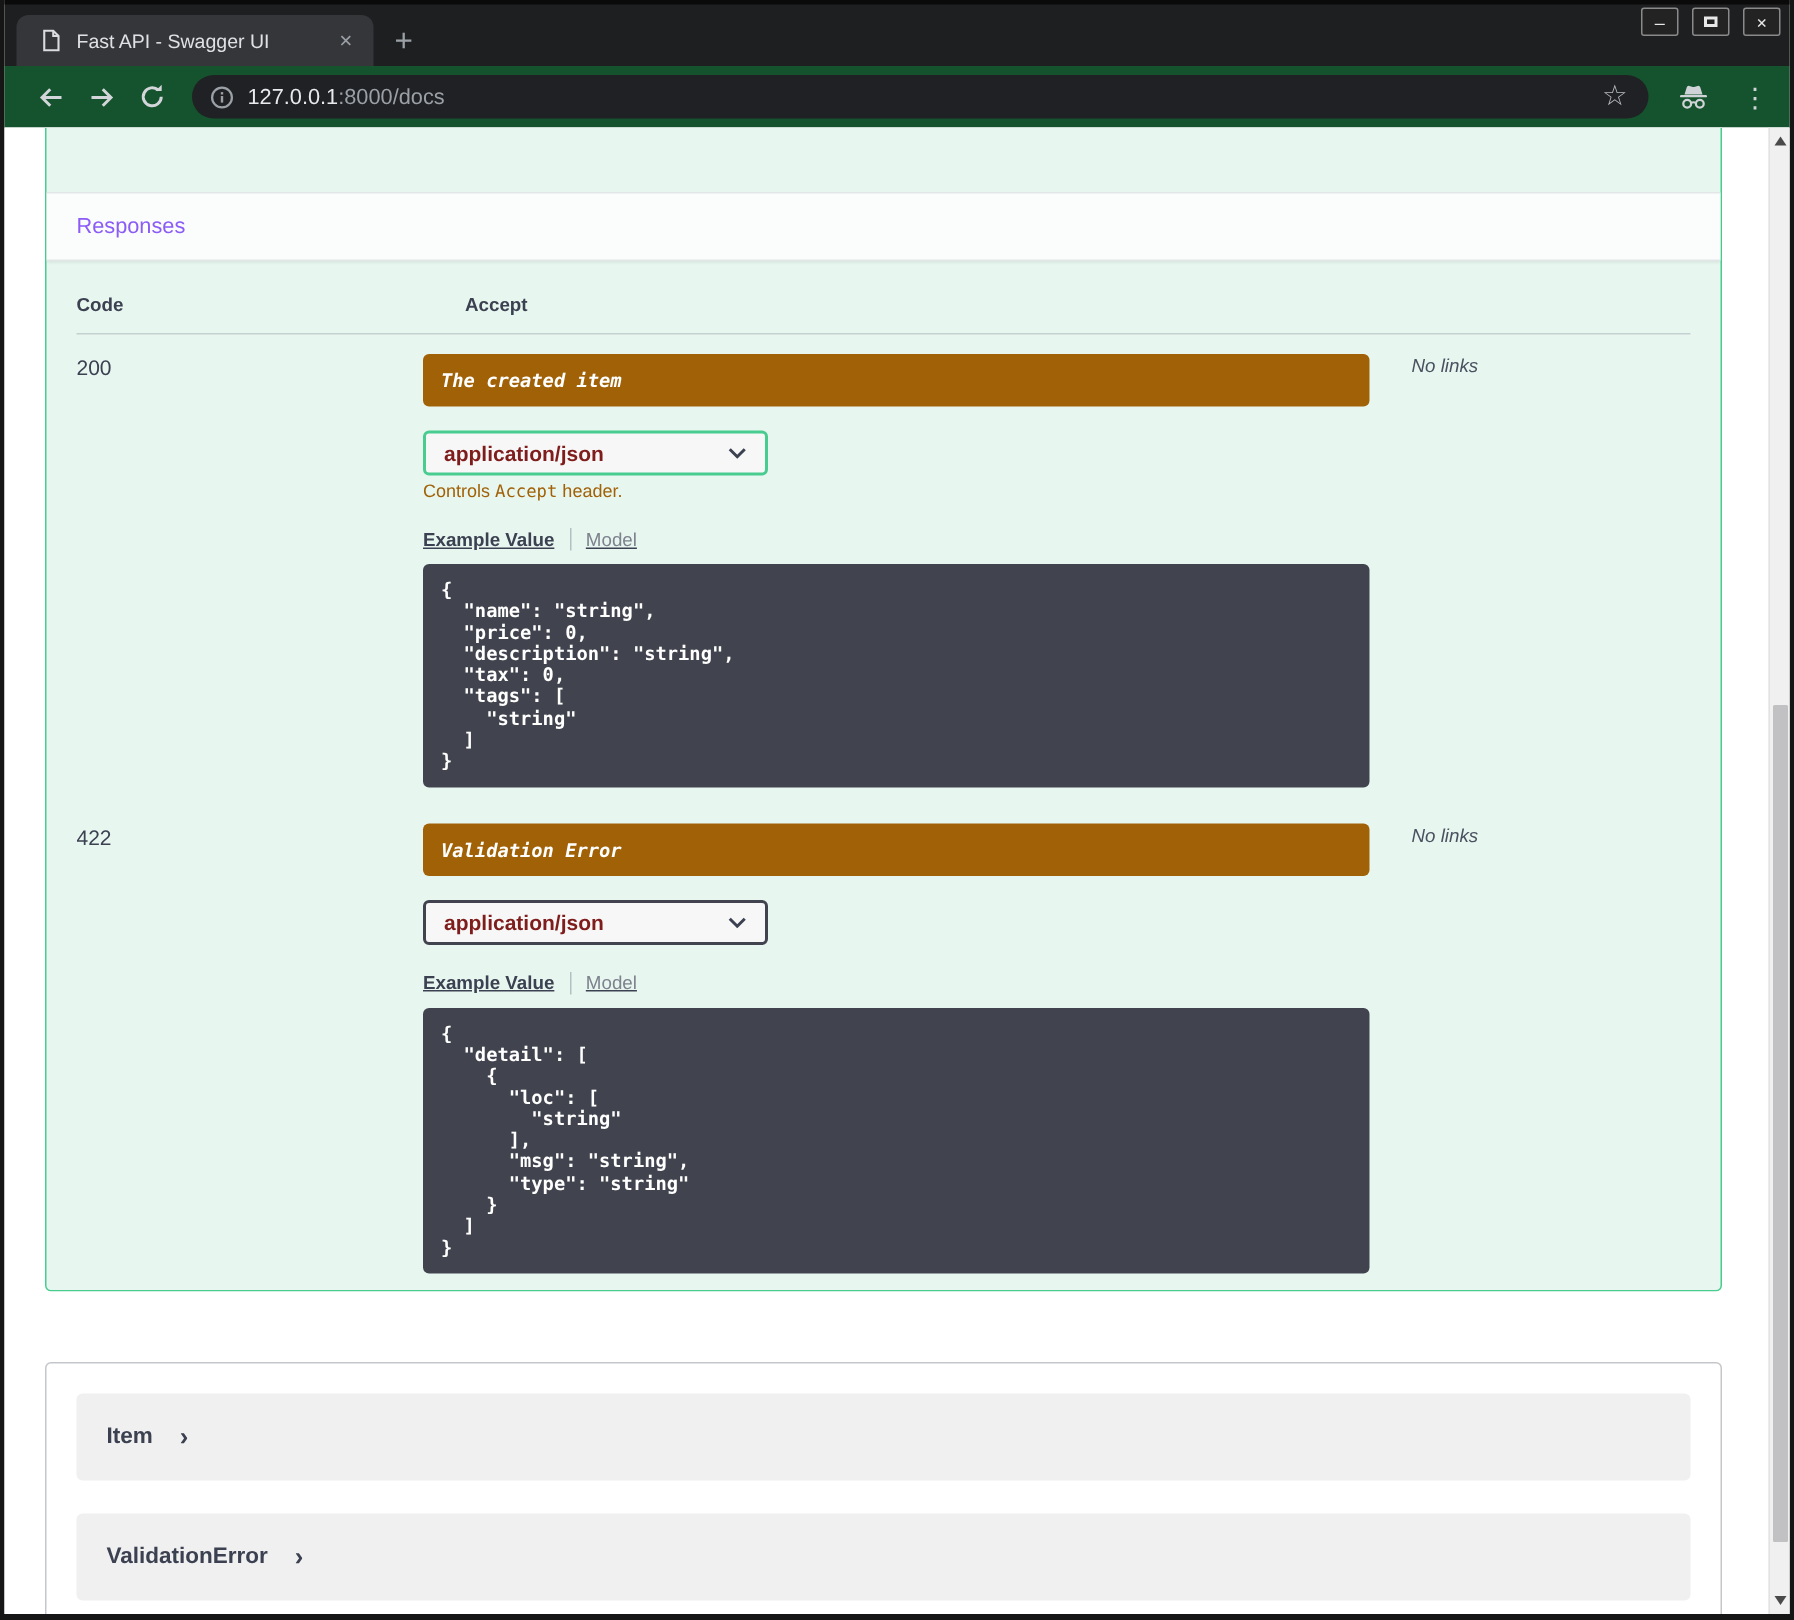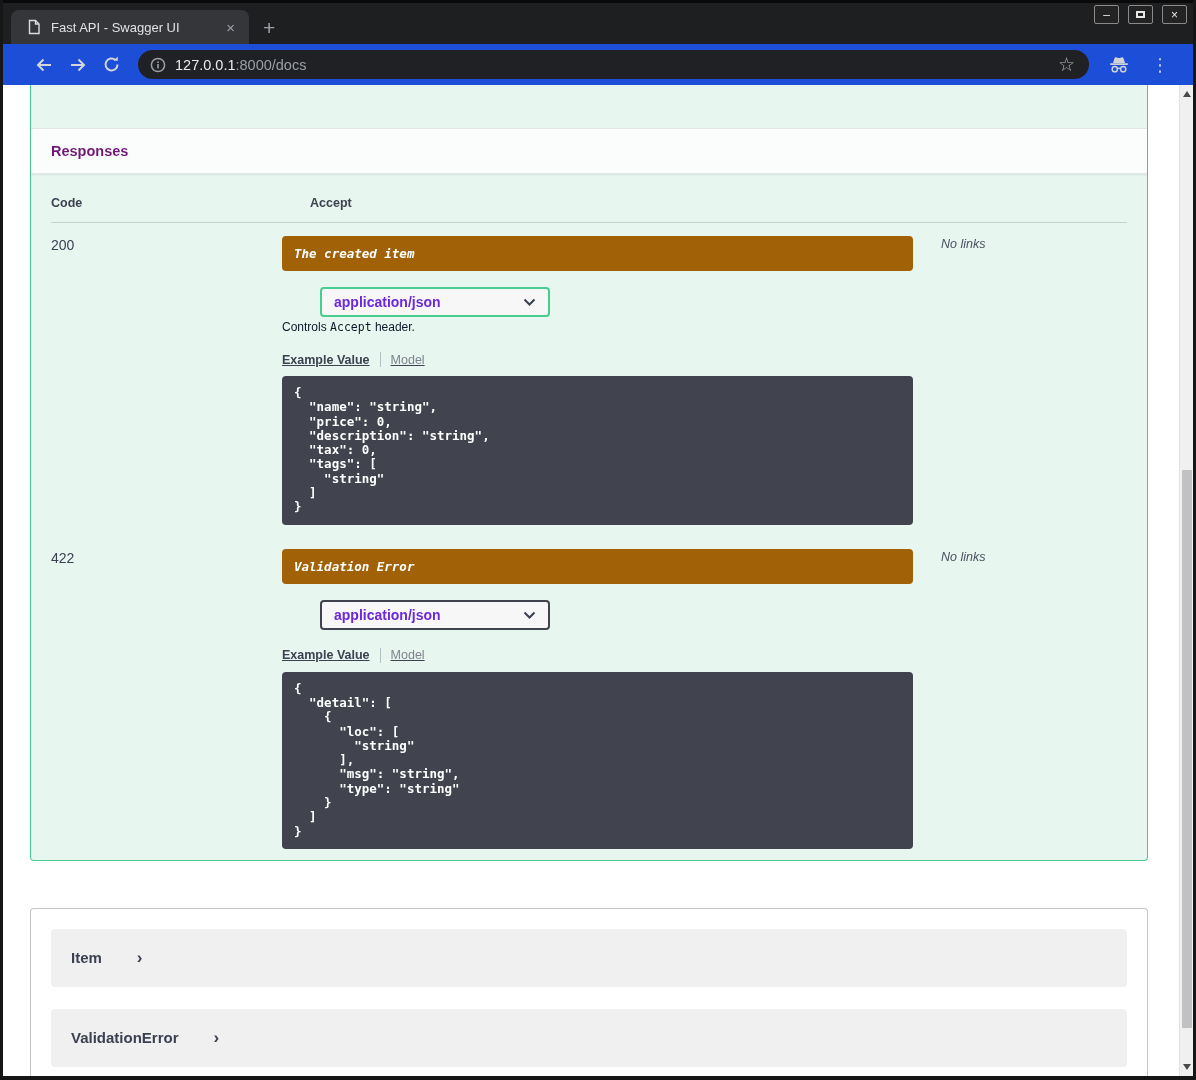--- a/index.html
+++ b/index.html
@@ -28,22 +28,22 @@
   .win-controls { position: absolute; top: 2px; right: 6px; display: flex; gap: 9px; }
   .win-btn {
     width: 25px; height: 19px; border: 1px solid #8a8a8a; border-radius: 2px;
     display: flex; align-items: center; justify-content: center;
     color: #e8e8e8; font-size: 12px; line-height: 1; background: #232323;
   }
   .max-glyph { display: inline-block; width: 9px; height: 7px; border: 2px solid #e8e8e8; }
 
   
   .toolbar {
-    height: 41px; flex: 0 0 41px; background: #1d4ed8;
-    display: flex; align-items: center; padding: 0 24px;
+    height: 41px; flex: 0 0 41px; background: #14532d;
+    display: flex; align-items: center; padding: 0 14px;
   }
   .nav-icon { margin: 0 7px; display: flex; align-items: center; }
   .urlbar {
     margin-left: 10px; height: 29px; width: 1004px; background: #202124; border-radius: 15px;
     display: flex; align-items: center; padding: 0 10px 0 12px;
   }
   .url-text { font-size: 14.5px; margin-left: 9px; flex: 1 1 auto; white-space: nowrap; }
   .url-host { color: #e8eaed; }
   .url-rest { color: #9aa0a6; }
   .star-icon { color: #b6babf; font-size: 19px; line-height: 1; padding: 0 4px; }
@@ -62,46 +62,46 @@
     background: #e8f6f0; border: 1px solid #49cc90; border-top: none;
     border-radius: 0 0 4px 4px;
   }
   .opblock-spacer { height: 43px; }
   .section-header {
     background: rgba(255,255,255,0.8);
     border-top: 1px solid rgba(59,65,81,0.12); border-bottom: 1px solid rgba(59,65,81,0.12);
     box-shadow: 0 1px 2px rgba(0,0,0,0.08);
     padding: 13px 20px; 
   }
-  .section-header .hdr-label { font-size: 14.5px; font-weight: bold; color: #701a75; }
+  .section-header .hdr-label { font-size: 14.5px; font-weight: normal; color: #8b5cf6; }
 
   .responses-table { padding: 22px 20px 0 20px; }
   .t-head { display: flex; border-bottom: 1px solid rgba(59,65,81,0.2); padding-bottom: 12px; }
   .t-head > div { font-size: 12.5px; font-weight: bold; color: #3b4151; }
   .col-code  { flex: 0 0 231px; }
   .col-desc  { flex: 0 0 631px; }
   .col-links { flex: 1 1 auto; margin-left: 28px; }
   .t-row { display: flex; padding: 13px 0 11px 0; }
   .code-val { font-size: 14px; color: #3b4151; padding-top: 1px; }
   .links-val { font-size: 12.5px; font-style: italic; color: #4a5260; padding-top: 1px; }
 
   .desc-box {
     background: #a16207; border-radius: 4px; padding: 10px 12px;
     color: #fff; font-family: "DejaVu Sans Mono", monospace;
     font-size: 12.5px; font-style: italic; font-weight: bold;
     margin-bottom: 16px; min-height: 34px;
   }
   .media-select {
     width: 230px; height: 30px; background: #f7f7f7; border-radius: 4px;
     display: flex; align-items: center; justify-content: space-between;
-    padding: 0 12px; font-size: 14px; font-weight: 600; color: #6d28d9; margin-left: 38px;
+    padding: 0 12px; font-size: 14px; font-weight: 600; color: #7f1d1d;
   }
   .media-select.green { border: 2px solid #49cc90; }
   .media-select.dark  { border: 2px solid #41444e; }
-  .accept-hint { font-size: 12px; color: #0f172a; margin-top: 3px; }
+  .accept-hint { font-size: 12px; color: #a16207; margin-top: 3px; }
   .accept-hint code { font-family: "DejaVu Sans Mono", monospace; font-size: 11.5px; }
 
   .ex-tabs { display: flex; align-items: center; margin: 18px 0 9px 0; text-decoration: underline; }
   .ex-tab-active { font-size: 12.5px; font-weight: bold; color: #3b4151; }
   .ex-tab-sep { width: 1px; height: 15px; background: rgba(59,65,81,0.3); margin: 0 10px; }
   .ex-tab-inactive { font-size: 12.5px; color: #7d828d; }
 
   .json-box {
     background: #41444e; border-radius: 4px; padding: 10px 12px;
     color: #fff; font-family: "DejaVu Sans Mono", monospace;
@@ -114,21 +114,21 @@
     border-radius: 4px;
   }
   .schemas-header {
     display: flex; align-items: center; justify-content: space-between;
     padding: 10px 20px; border-bottom: 1px solid rgba(59,65,81,0.2); min-height: 38px;
   }
   .schemas-title { font-size: 15px; font-weight: 600; color: #5b5f66; }
   .schemas-body { padding: 20px; }
   .model-row {
     background: #f0f0f0; border-radius: 4px; padding: 19px 20px;
-    display: flex; align-items: center; margin-bottom: 22px; min-height: 58px; gap: 17px;
+    display: flex; align-items: center; margin-bottom: 22px; min-height: 58px;
   }
   .model-row:last-child { margin-bottom: 0; }
   .model-name { font-size: 15px; font-weight: bold; color: #3b4151; }
   .model-chevron { margin-left: 18px; font-size: 17px; font-weight: bold; color: #3b4151; line-height: 1; }
 
   
   .scrollbar {
     position: absolute; top: 0; right: 0; width: 14px; height: 100%;
     background: #f0f0f1; border-left: 1px solid #e2e2e2;
   }

